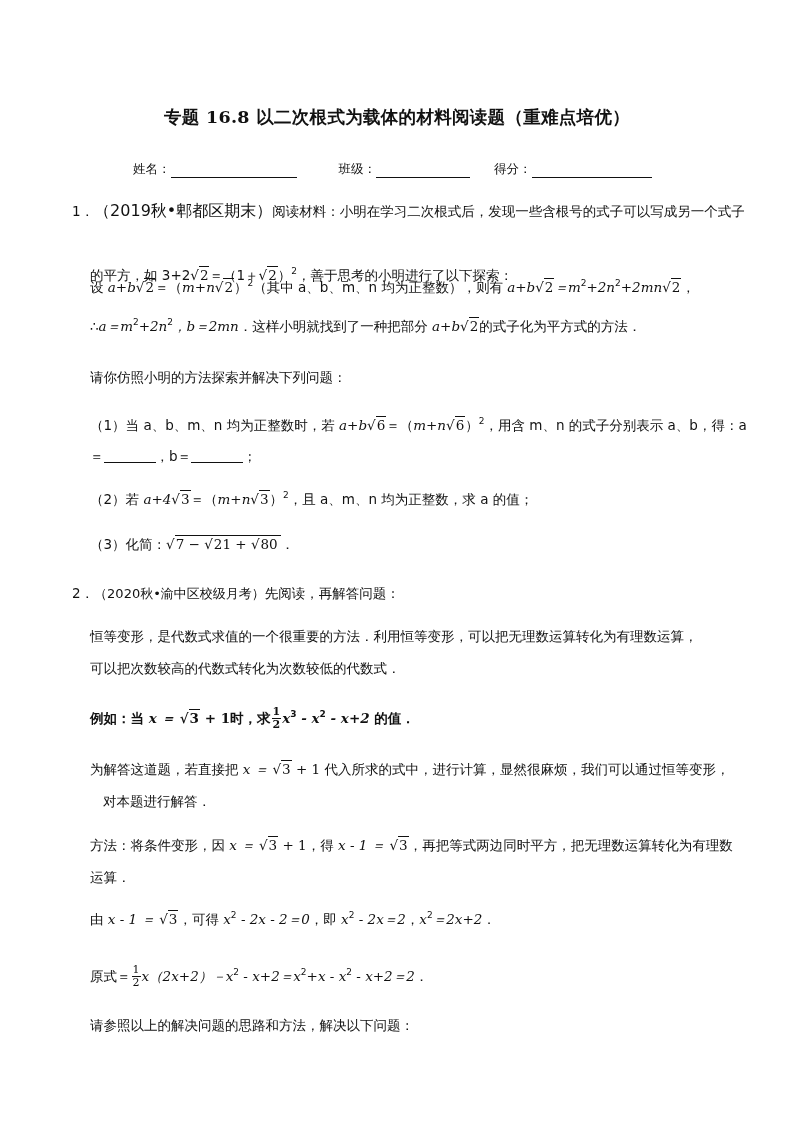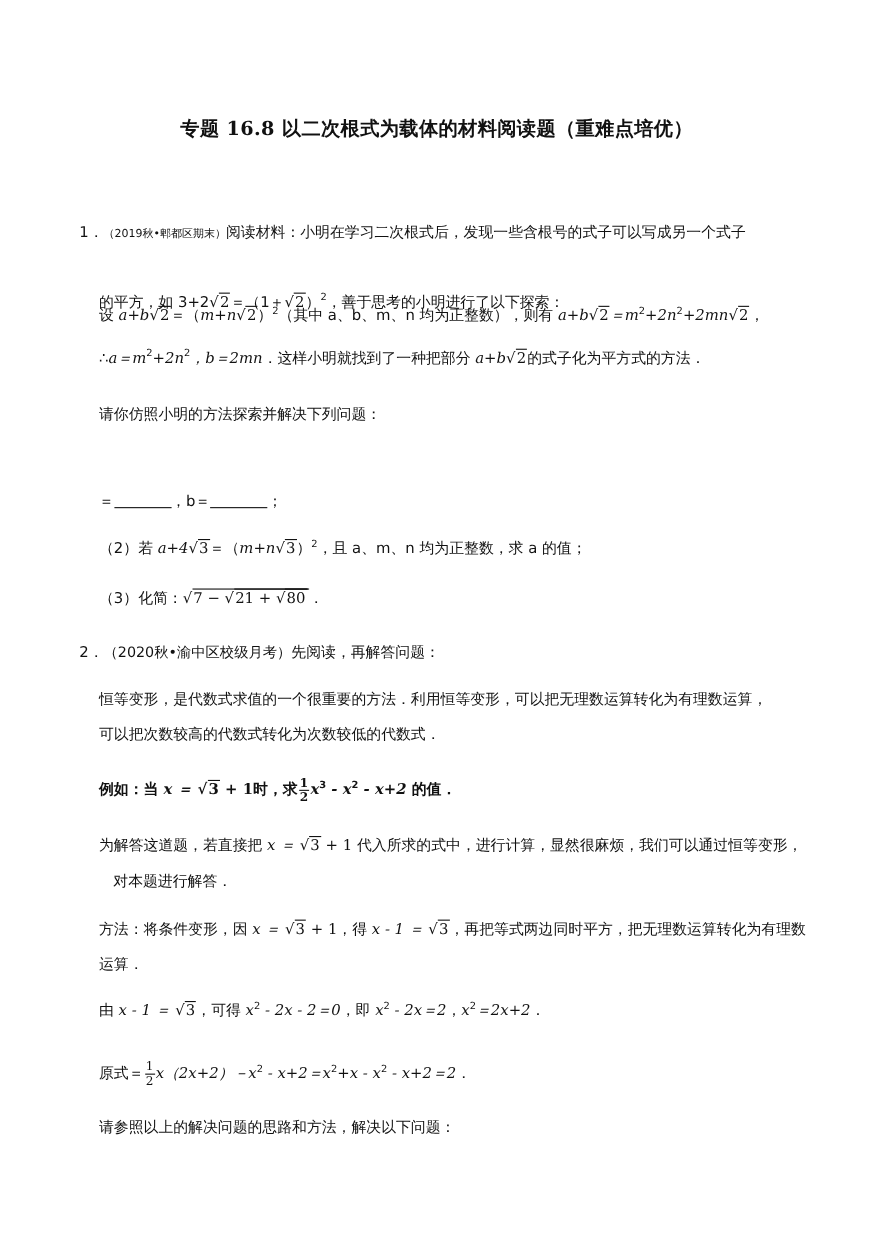--- a/index.html
+++ b/index.html
@@ -30,39 +30,50 @@
 <body>
 
 <div class="page">
 
   <div class="title">
     <span>专题</span>
     <span>16.8</span>
     <span>以二次根式为载体的材料阅读题（重难点培优）</span>
   </div>
 
+  <div class="info-row">
+    <span class="info-label">姓名：</span>
+    <span class="blank" style="width:126px;margin-right:42px;"></span>
+    <span class="info-label">班级：</span>
+    <span class="blank" style="width:94px;margin-right:24px;"></span>
+    <span class="info-label">得分：</span>
+    <span class="blank" style="width:120px;"></span>
+  </div>
 
   <div class="line" style="top:198px;left:72px;">
-    <span>1．</span><span style="font-size:10px">（2019秋•郫都区期末）</span><span>阅读材料：小明在学习二次根式后，发现一些含根号的式子可以写成另一个式子</span>
+    <span>1．</span><span style="font-size:16px">（2019秋•郫都区期末）</span><span>阅读材料：小明在学习二次根式后，发现一些含根号的式子可以写成另一个式子</span>
   </div>
 
   <div class="line" style="top:232px;left:90px;margin-top:30px;">
     <span>的平方，如 3+2</span><span class="sqrt"><span class="rad">√</span><span class="body">2</span></span><span>＝（1＋</span><span class="sqrt"><span class="rad">√</span><span class="body">2</span></span><span>）</span><sup>2</sup><span>，善于思考的小明进行了以下探索：</span>
   </div>
 
   <div class="line" style="top:274px;left:90px;">
     <span>设 </span><span class="m">a+b</span><span class="sqrt"><span class="rad">√</span><span class="body">2</span></span><span>＝（</span><span class="m">m+n</span><span class="sqrt"><span class="rad">√</span><span class="body">2</span></span><span>）</span><sup>2</sup><span>（其中 a、b、m、n 均为正整数），则有 </span><span class="m">a+b</span><span class="sqrt"><span class="rad">√</span><span class="body">2</span></span><span class="m">＝m</span><sup>2</sup><span class="m">+2n</span><sup>2</sup><span class="m">+2mn</span><span class="sqrt"><span class="rad">√</span><span class="body">2</span></span><span>，</span>
   </div>
 
   <div class="line" style="top:313px;left:90px;">
     <span>∴</span><span class="m">a＝m</span><sup>2</sup><span class="m">+2n</span><sup>2</sup><span class="m">，b＝2mn</span><span>．这样小明就找到了一种把部分 </span><span class="m">a+b</span><span class="sqrt"><span class="rad">√</span><span class="body">2</span></span><span>的式子化为平方式的方法．</span>
   </div>
 
   <div class="line" style="top:364px;left:90px;">请你仿照小明的方法探索并解决下列问题：</div>
 
+  <div class="line" style="top:412px;left:90px;">
+    <span>（1）当 a、b、m、n 均为正整数时，若 </span><span class="m">a+b</span><span class="sqrt"><span class="rad">√</span><span class="body">6</span></span><span>＝（</span><span class="m">m+n</span><span class="sqrt"><span class="rad">√</span><span class="body">6</span></span><span>）</span><sup>2</sup><span>，用含 m、n 的式子分别表示 a、b，得：a</span>
+  </div>
 
   <div class="line" style="top:443px;left:90px;">
     <span>＝</span><span class="u"></span><span>，b＝</span><span class="u"></span><span>；</span>
   </div>
 
   <div class="line" style="top:486px;left:90px;">
     <span>（2）若 </span><span class="m">a+4</span><span class="sqrt"><span class="rad">√</span><span class="body">3</span></span><span>＝（</span><span class="m">m+n</span><span class="sqrt"><span class="rad">√</span><span class="body">3</span></span><span>）</span><sup>2</sup><span>，且 a、m、n 均为正整数，求 a 的值；</span>
   </div>
 
   <div class="line" style="top:531px;left:90px;">

